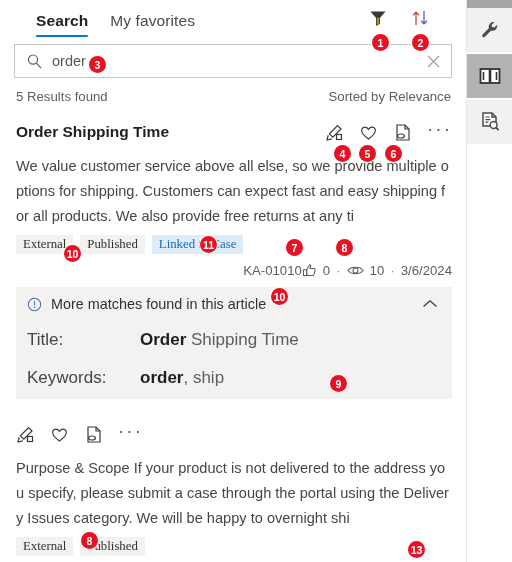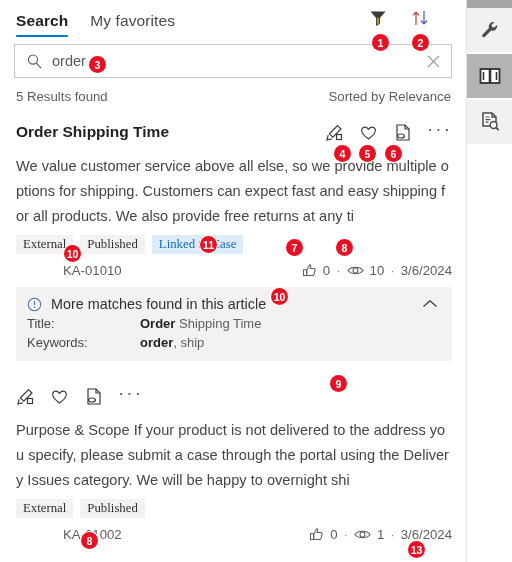--- a/index.html
+++ b/index.html
@@ -15,20 +15,21 @@
   .main {
     width: 466px; height: 562px; position: relative;
     background: #ffffff; overflow: hidden;
   }
 
   
   .tabbar {
     display: flex; align-items: flex-end; gap: 22px;
     padding: 6px 0 0 16px; height: 38px;
     border-bottom: 1px solid #ffffff;
+    margin-left: 20px;
   }
   .tab {
     font-size: 15.5px; color: #323130; padding-bottom: 7px;
     position: relative; cursor: pointer; letter-spacing: .1px;
   }
   .tab.active { font-weight: bold; color: #201f1e; }
   .tab.active::after {
     content: ""; position: absolute; left: 0; right: 0; bottom: 0;
     height: 2.5px; background: #0078d4; border-radius: 1px;
   }
@@ -79,37 +80,37 @@
   }
 
   .tags { display: flex; gap: 7px; margin-top: 6px; font-family: Liberation Serif, serif; }
   .tag {
     font-size: 12.8px; padding: 2px 7px; background: #f3f2f1; color: #323130;
     white-space: nowrap;
   }
   .tag.linked { background: #deecf9; color: #0f6cbd; }
 
   .idrow {
-    display: flex; justify-content: space-between; align-items: center;
-    margin-top: 9px; font-size: 13.2px; color: #605e5c; margin-left: 47px;
+    display: flex; justify-content: flex-end; align-items: center;
+    margin-top: 9px; font-size: 13.2px; color: #605e5c;
   }
   .kaid { color: #605e5c; }
   .stats { display: flex; align-items: center; gap: 6px; color: #605e5c; font-size: 13.2px; }
   .stats .sep { color: #8a8886; }
 
   
   .morepanel {
     background: #f3f2f1; margin: 9px 14px 0 16px;
     padding: 9px 13px 11px 11px;
   }
   .more-head { display: flex; align-items: center; justify-content: space-between; }
   .more-head .infoico { line-height: 0; margin-right: 9px; }
   .more-title { font-size: 14.4px; color: #323130; flex: 1 1 auto; }
   .chev { line-height: 0; cursor: pointer; }
-  .more-row { display: flex; margin-top: 4px; font-size: 13px; }
+  .more-row { display: flex; margin-top: 18px; font-size: 17px; }
   .more-label { width: 113px; color: #484644; flex: 0 0 auto; }
   .more-val { color: #605e5c; }
   .more-val b { color: #201f1e; }
 
   
   .rail {
     width: 46px; height: 562px; background: #ffffff;
     border-left: 1px solid #e6e6e6; flex: 0 0 auto;
     display: flex; flex-direction: column; align-items: stretch;
   }

